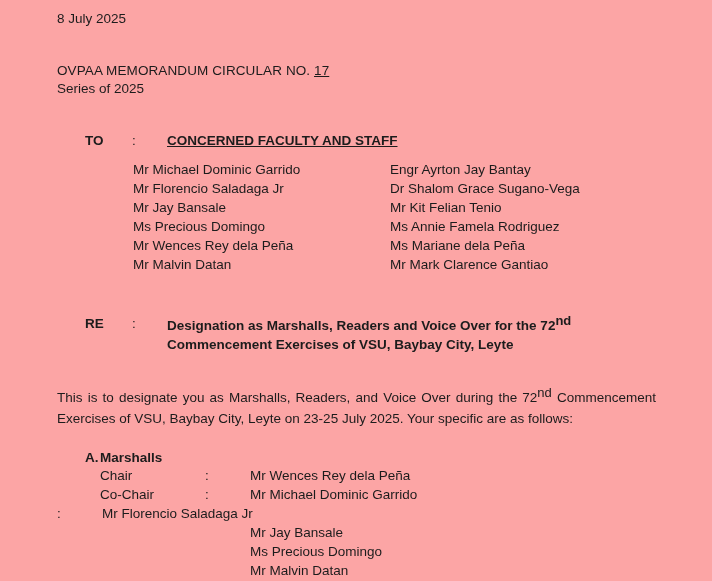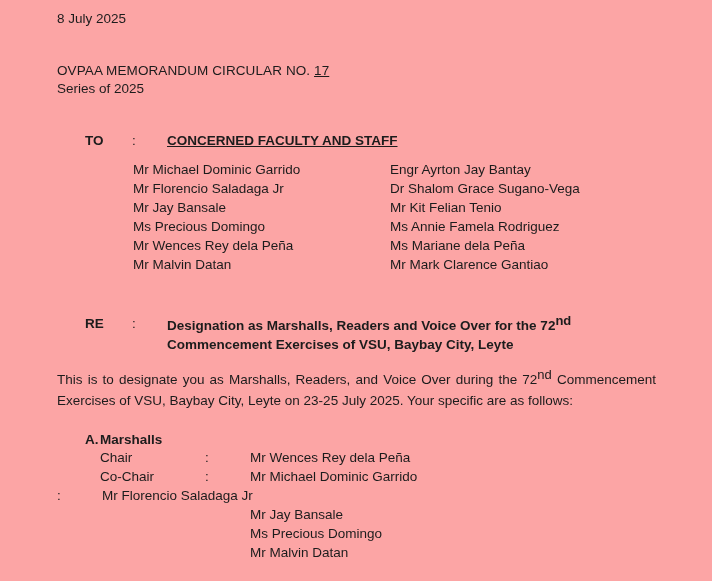--- a/index.html
+++ b/index.html
@@ -29,21 +29,21 @@
   .f-label { flex: 0 0 30px; margin-left: 28px; font-weight: 700; }
   .f-colon { flex: 0 0 18px; }
   .f-value { font-weight: 700; text-decoration: underline; }
 
   .recipients { display: flex; margin-top: 13px; margin-left: 76px; line-height: 18.9px; }
   .rec-col-left { width: 257px; }
 
   .re-row { margin-top: 42px; }
   .re-lines { font-weight: 700; line-height: 19px; }
 
-  .body-par { margin-top: 15px; text-align: justify; line-height: 21px; }
+  .body-par { margin-top: 33px; text-align: justify; line-height: 21px; }
 
   .section-head { margin-top: 21px; display: flex; }
   .sec-letter { margin-left: 28px; width: 15px; font-weight: 700; }
   .sec-title { font-weight: 700; text-align: center; }
 
   .roles { margin-top: 2px; }
   .role-row { display: flex; line-height: 18.9px; }
   .r-role { flex: 0 0 105px; margin-left: 43px; }
   .r-colon { flex: 0 0 45px; }
   .extra-name { margin-left: 193px; line-height: 18.9px; }

